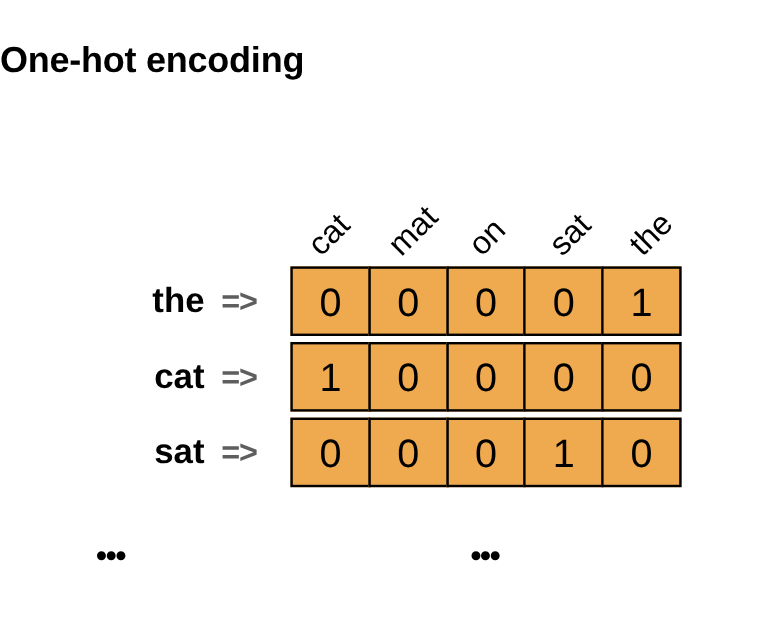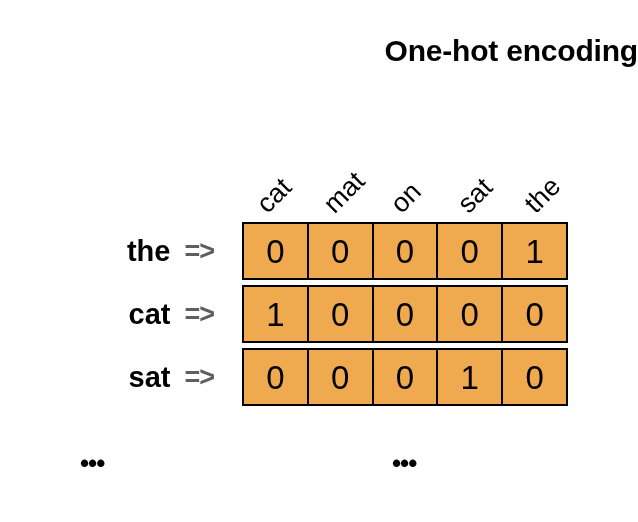--- a/index.html
+++ b/index.html
@@ -18,21 +18,21 @@
     width: 638px;
     height: 522px;
   }
 
   
   .fig-title {
     position: absolute;
     left: 0;
     top: 34px;
     width: 638px;
-    text-align: right;
+    text-align: left;
     font-size: 30px;
     font-weight: bold;
     color: #000000;
     letter-spacing: -0.2px;
   }
 
   
   .col-headers {
     position: absolute;
     left: 242px;

